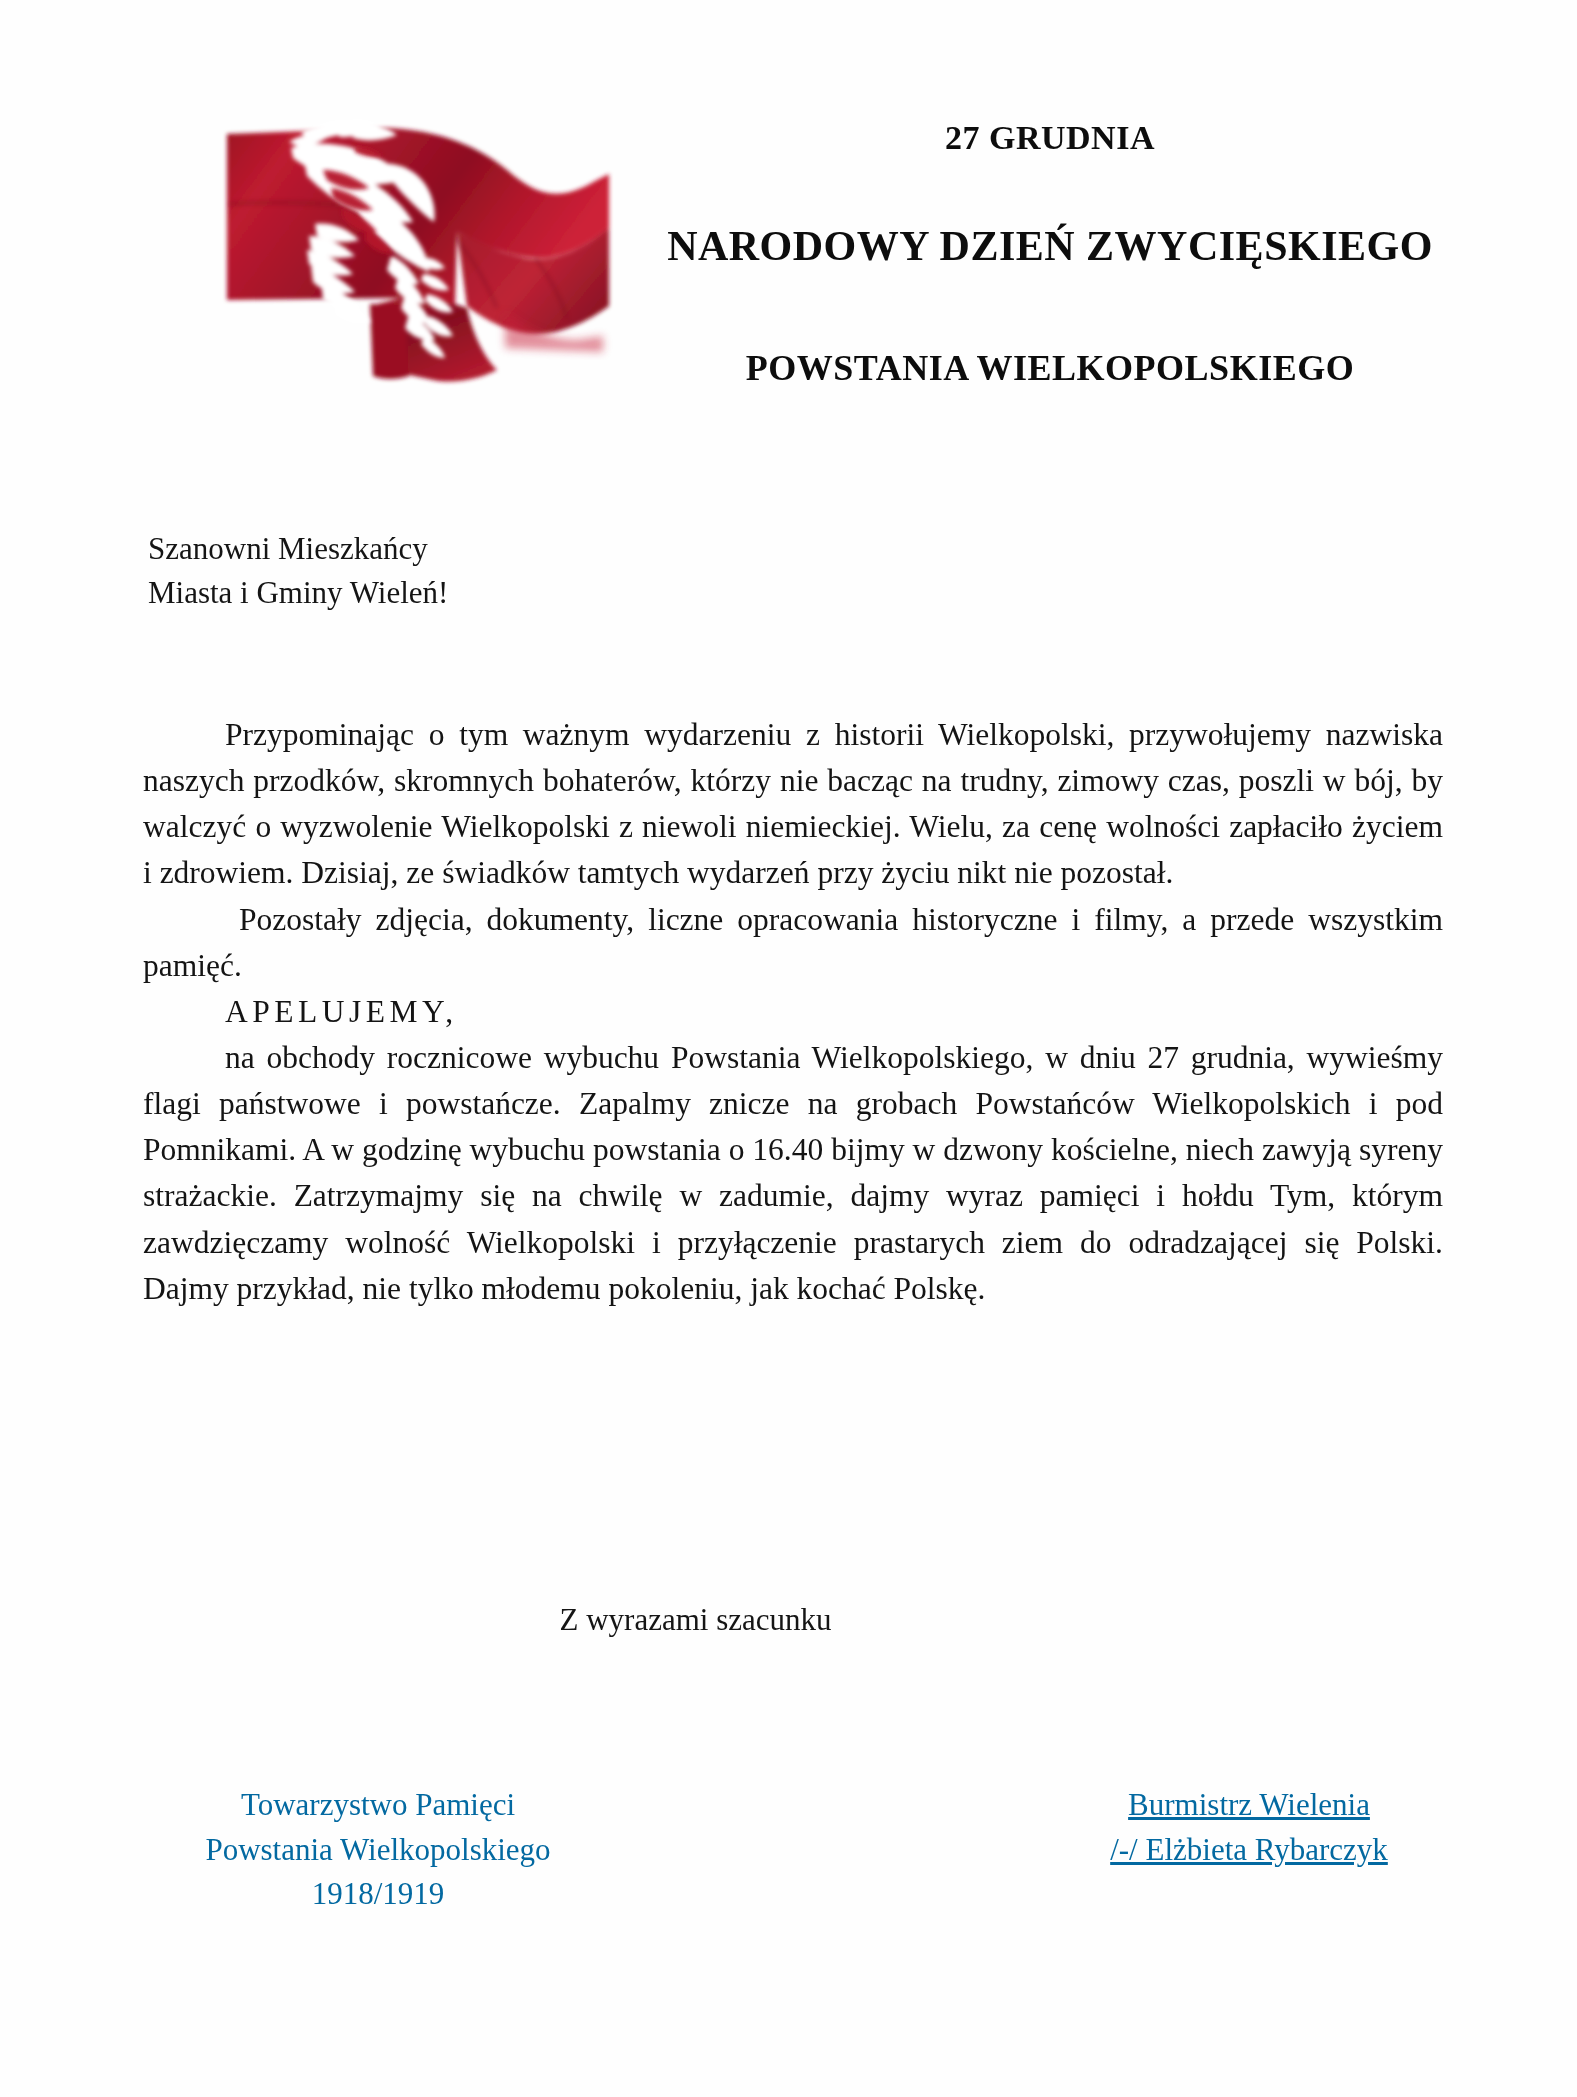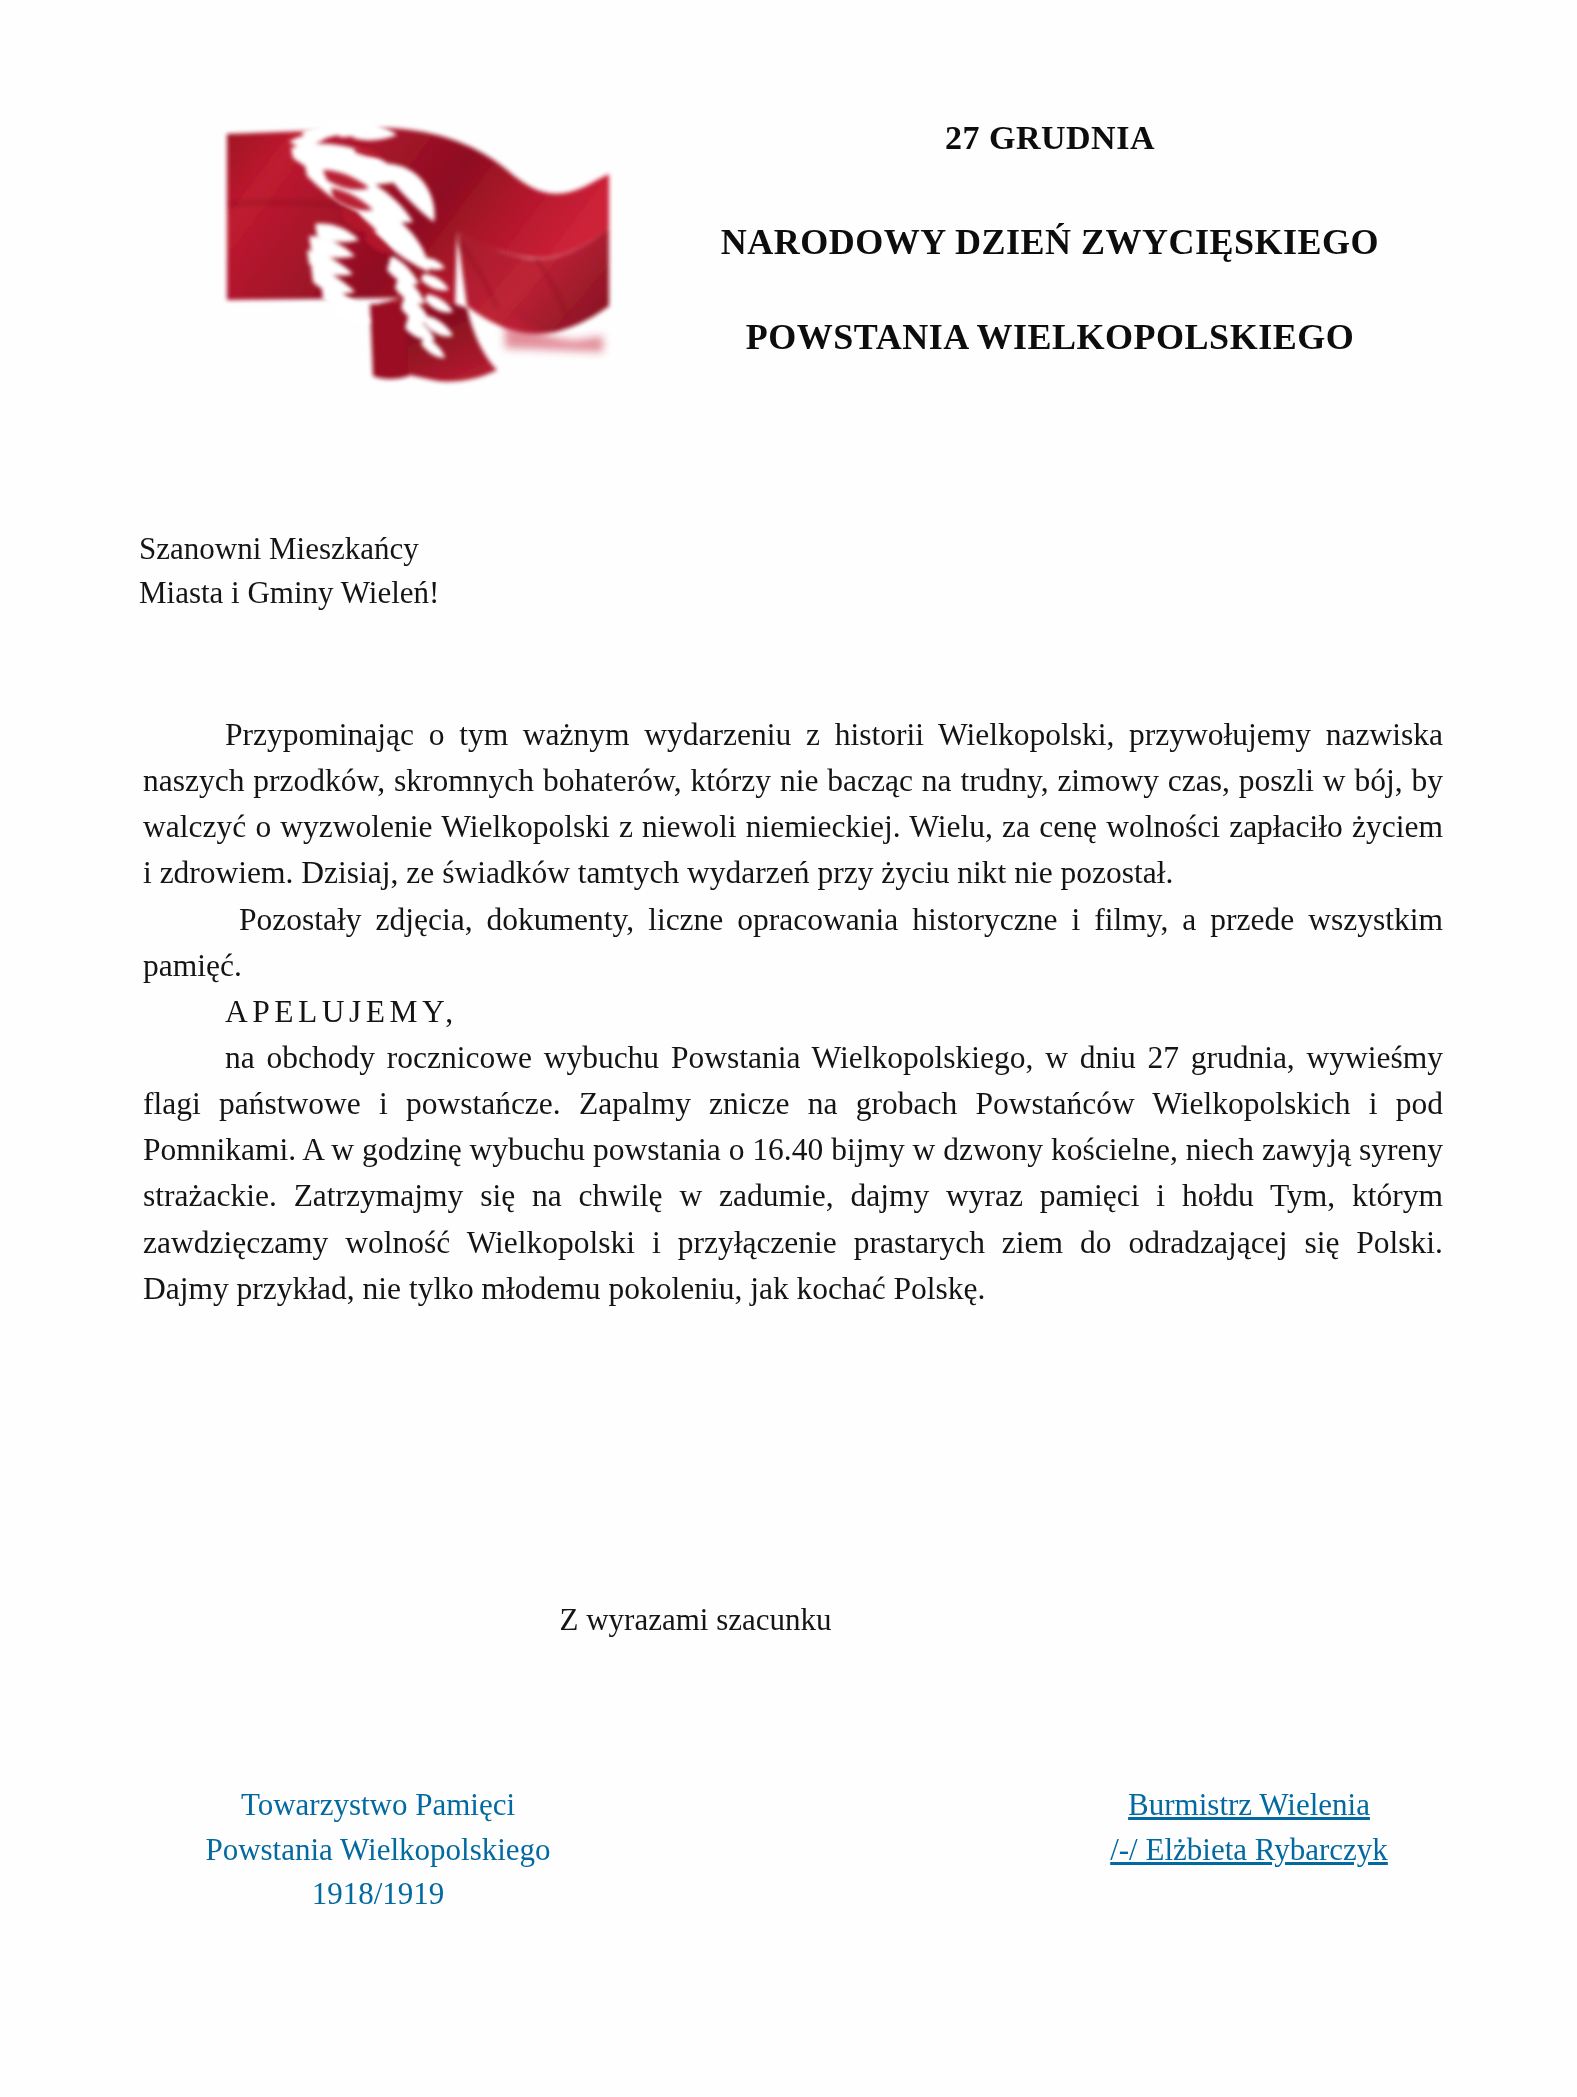--- a/index.html
+++ b/index.html
@@ -55,31 +55,31 @@
     font-weight: bold;
     color: #0d0d0d;
     letter-spacing: 0.5px;
     line-height: 1.2;
   }
   .hl-1 {
     font-size: 34px;
     margin-bottom: 62px;
   }
   .hl-2 {
-    font-size: 36px;
-    margin-bottom: 52px;
+    font-size: 42px;
+    margin-bottom: 76px;
   }
   .hl-3 {
     font-size: 36px;
   }
 
   
   .salutation {
     position: absolute;
-    left: 139px;
+    left: 148px;
     top: 527px;
     font-size: 31px;
     line-height: 1.42;
     color: #151515;
   }
 
   
   .body-text {
     position: absolute;
     left: 143px;

